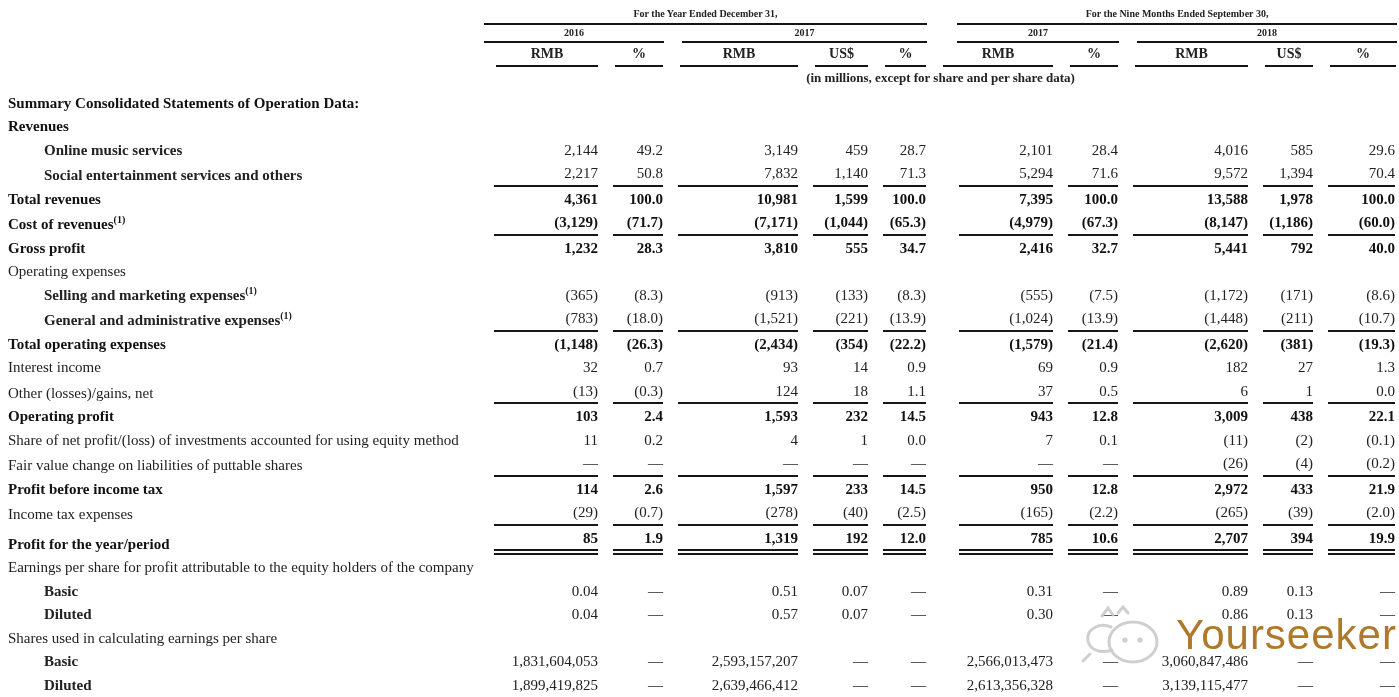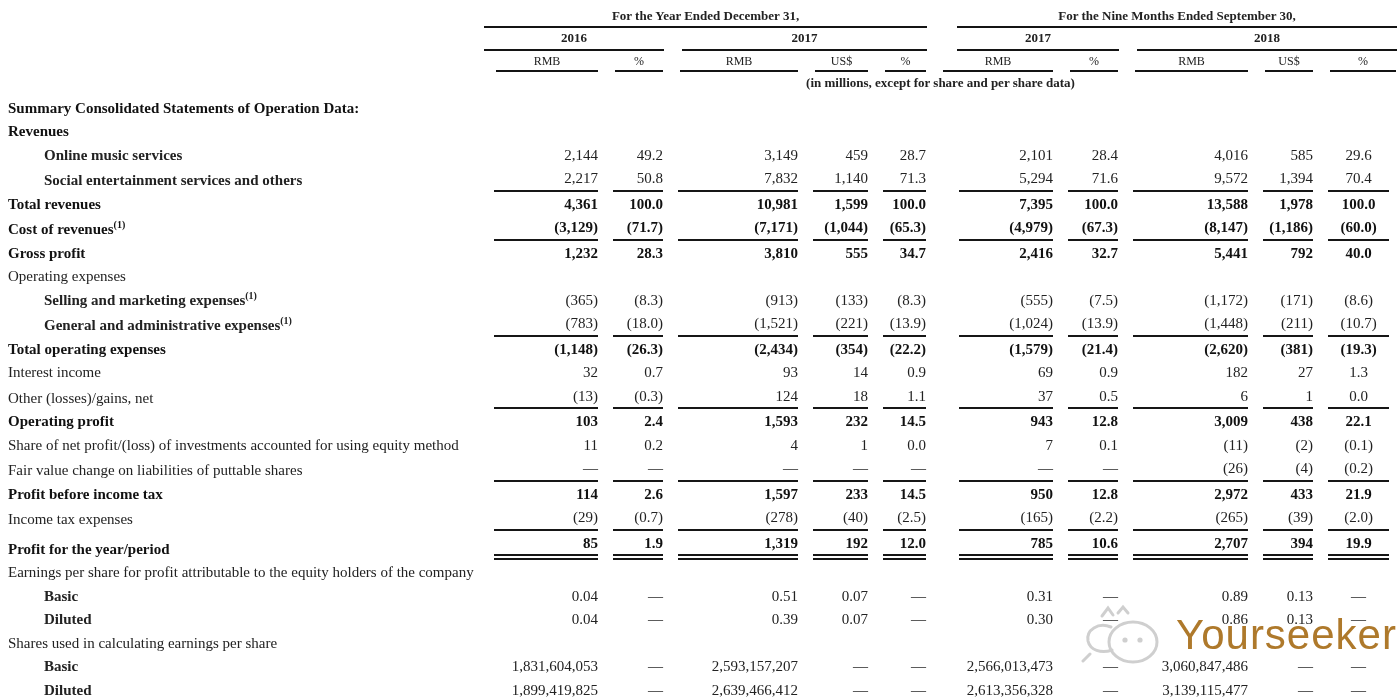--- a/index.html
+++ b/index.html
@@ -15,31 +15,31 @@
     border-collapse:collapse;
     table-layout:fixed;
     width:1399px;
     margin-top:6px;
   }
   th,td{padding:0;font-weight:normal;}
   
   th{vertical-align:bottom;}
   .gh{padding:2px 2px 0 2px;}
   .gh .hl{
-    font-weight:bold;font-size:13px;line-height:1.25;
+    font-weight:bold;font-size:10px;line-height:1.25;
     text-align:center;
     border-bottom:2px solid #141414;
     padding-bottom:2px;
     white-space:nowrap;
   }
   .yg{padding-left:16px;}
   .g2{padding-left:28px;}
   .ch{padding:3px 3px 0 14px;}
   .ch .hl{
-    font-weight:normal;font-size:12px;line-height:1.2;
+    font-weight:bold;font-size:14px;line-height:1.2;
     text-align:center;
     border-bottom:2px solid #141414;
     padding-bottom:2px;
   }
   .note{
     text-align:center;font-weight:bold;font-size:13px;
     padding:3px 0 5px 0;
   }
   
   td.lbl{
@@ -51,21 +51,21 @@
   .ind1{padding-left:44px;font-weight:bold;}
   .b{font-weight:bold;color:#111;}
   sup{font-size:10px;line-height:0;}
   td.num{
     text-align:right;vertical-align:bottom;
     font-size:15px;line-height:1.3;
     padding:3px 3px 0 12px;
   }
   td.num .cv{padding-bottom:1px;white-space:nowrap;}
   td.c5{padding-left:30px;}
-  td.c9{padding-right:10px;text-align:center;}
+  td.c9{padding-right:4px;}
   .rs{border-bottom:2px solid #161616;}
   .rd{border-bottom:6px double #161616;}
   
   .watermark{
     position:absolute;left:1078px;top:604px;
     display:flex;align-items:center;gap:6px;
     pointer-events:none;opacity:.85;z-index:5;
   }
   .watermark .wm-text{
     font-family:"Liberation Sans", sans-serif;
@@ -730,21 +730,21 @@
         </tr>
         <tr>
           <td class="lbl ind1"><span>Diluted</span></td>
           <td class="num c0">
             <div class="cv">0.04</div>
           </td>
           <td class="num c1">
             <div class="cv">—</div>
           </td>
           <td class="num c2">
-            <div class="cv">0.39</div>
+            <div class="cv">0.57</div>
           </td>
           <td class="num c3">
             <div class="cv">0.07</div>
           </td>
           <td class="num c4">
             <div class="cv">—</div>
           </td>
           <td class="num c5">
             <div class="cv">0.30</div>
           </td>

